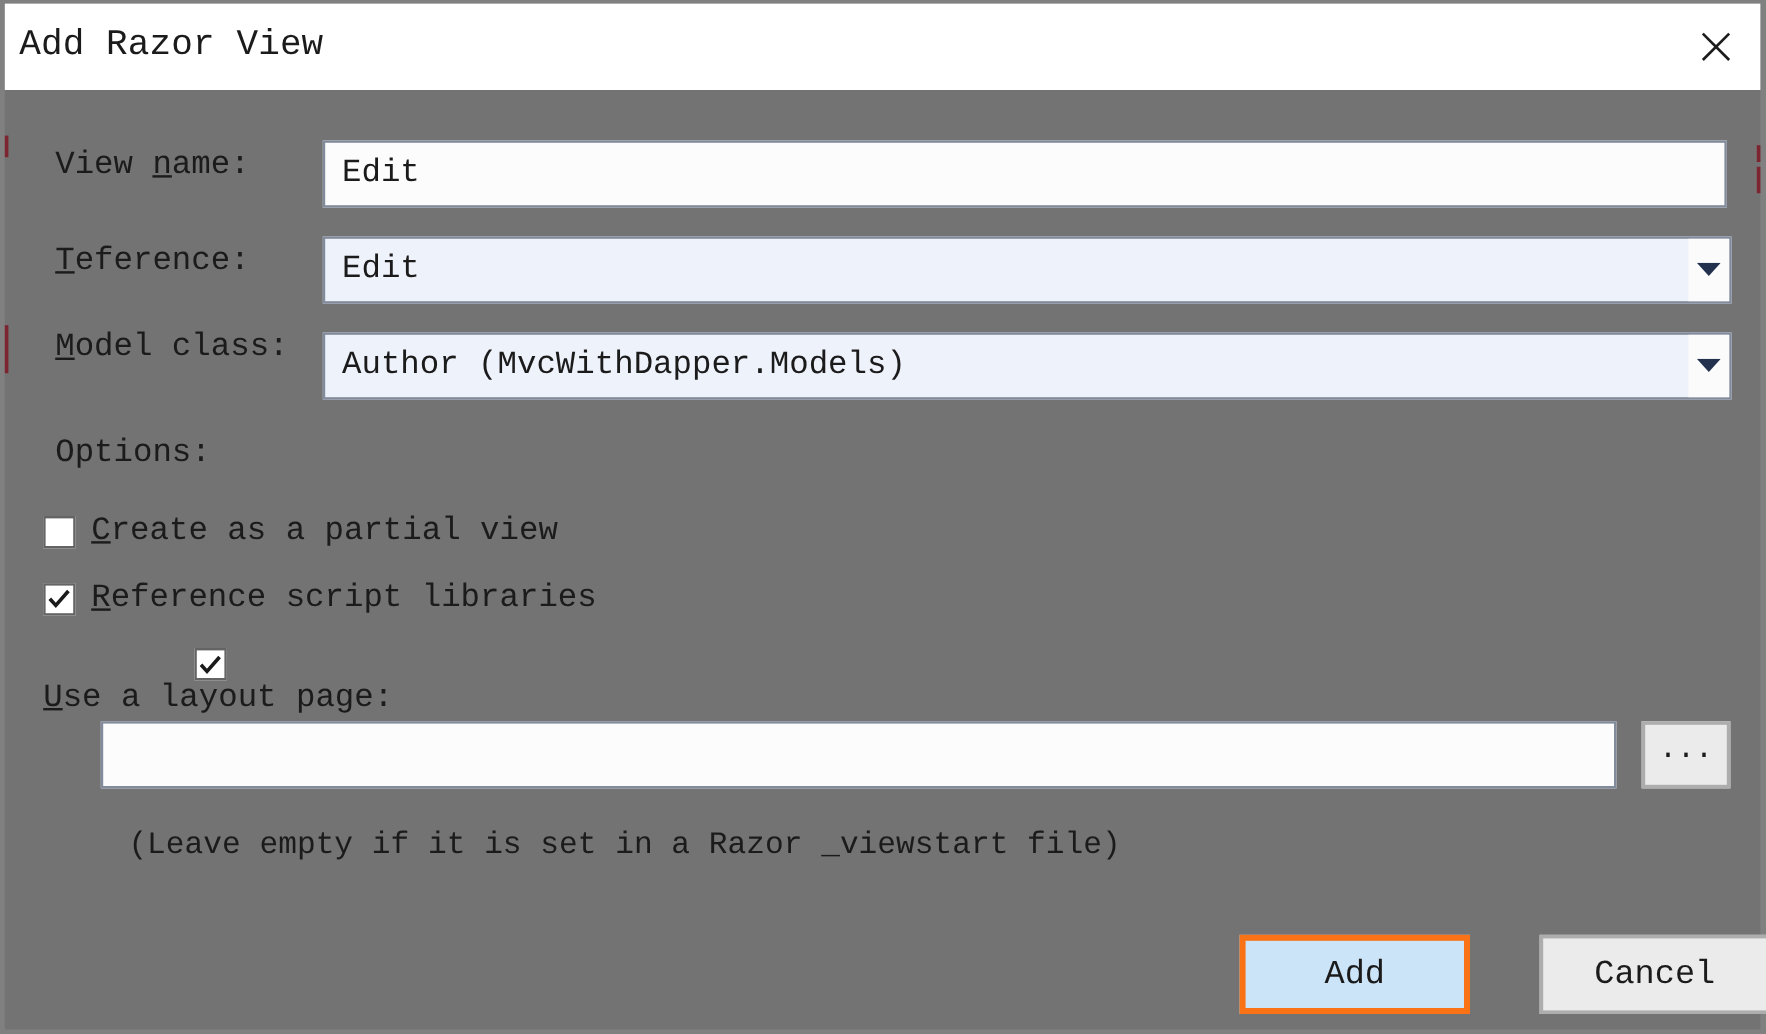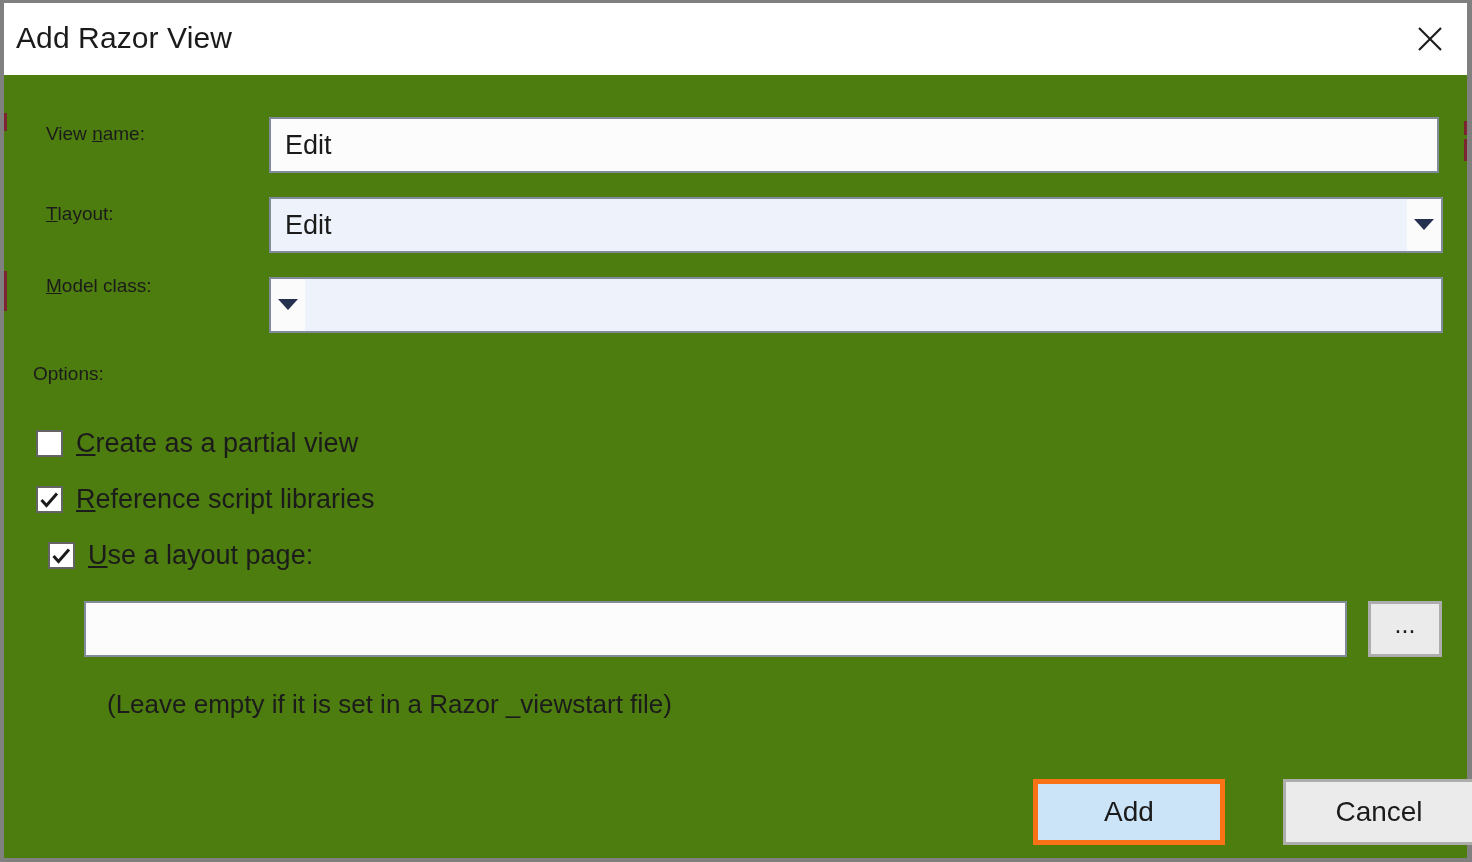--- a/index.html
+++ b/index.html
@@ -7,26 +7,27 @@
     margin: 0; padding: 0;
     width: 1472px; height: 862px;
     background: #ffffff;
     font-family: "Liberation Sans", sans-serif;
     overflow: hidden;
   }
   #dialog {
     position: relative;
     width: 1472px;
     height: 862px;
-    background: #4d7c0f;
+    background: #737373;
     border: 4px solid #808080;
     border-top-width: 3px;
     border-bottom-width: 4px;
     border-left-width: 4px;
     border-right-width: 5px;
+    font-family: Liberation Mono, monospace;
   }
   .titlebar {
     position: absolute;
     left: 0; top: 0;
     width: 100%;
     height: 72px;
     background: #ffffff;
   }
   .title-text {
     position: absolute;
@@ -45,21 +46,21 @@
     height: 56px;
     display: flex;
     align-items: center;
     justify-content: center;
     cursor: pointer;
   }
   .close-btn svg { display: block; }
 
   .label {
     position: absolute;
-    font-size: 19px;
+    font-size: 27px;
     color: #1b1b1b;
     white-space: nowrap;
   }
   .label .acc { text-decoration: underline; }
 
   .txtbox {
     position: absolute;
     background: #fcfcfc;
     border: 2px solid #828b9c;
     display: flex;
@@ -182,56 +183,57 @@
         <line x1="24" y1="2" x2="2" y2="24" stroke="#1b1b1b" stroke-width="2.2"></line>
       </svg>
     </div>
   </div>
 
   <div class="label" style="left:42px; top:120px;"><span>View </span><span class="acc">n</span><span>ame:</span></div>
   <div class="txtbox" style="left:265px; top:114px; width:1170px; height:56px;">
     <span>Edit</span>
   </div>
 
-  <div class="label" style="left:42px; top:200px;"><span></span><span class="acc">T</span><span>layout:</span></div>
+  <div class="label" style="left:42px; top:200px;"><span></span><span class="acc">T</span><span>eference:</span></div>
   <div class="combo" style="left:265px; top:194px; width:1174px; height:56px;">
     <span class="combo-text">Edit</span>
     <span class="combo-arrow">
       <svg width="20" height="12" viewBox="0 0 20 12" aria-hidden="true">
         <polygon points="0,0 20,0 10,11" fill="#23314f"></polygon>
       </svg>
     </span>
   </div>
 
   <div class="label" style="left:42px; top:272px;"><span></span><span class="acc">M</span><span>odel class:</span></div>
   <div class="combo" style="left:265px; top:274px; width:1174px; height:56px;">
+    <span class="combo-text">Author (MvcWithDapper.Models)</span>
     <span class="combo-arrow">
       <svg width="20" height="12" viewBox="0 0 20 12" aria-hidden="true">
         <polygon points="0,0 20,0 10,11" fill="#23314f"></polygon>
       </svg>
     </span>
   </div>
 
-  <div class="label" style="left:29px; top:360px;">Options:</div>
+  <div class="label" style="left:42px; top:360px;">Options:</div>
 
   <div class="checkrow" style="left:32px; top:425px;">
     <span class="checkbox"></span>
     <span class="ck-label"><span></span><span class="acc">C</span><span>reate as a partial view</span></span>
   </div>
 
   <div class="checkrow" style="left:32px; top:481px;">
     <span class="checkbox">
       <svg width="19" height="16" viewBox="0 0 19 16" aria-hidden="true">
         <polyline points="1.5,8 6.5,13.5 17,1.5" fill="none" stroke="#1b1b1b" stroke-width="3"></polyline>
       </svg>
     </span>
     <span class="ck-label"><span></span><span class="acc">R</span><span>eference script libraries</span></span>
   </div>
 
-  <div class="checkrow" style="left:44px; top:537px;">
+  <div class="checkrow" style="left:19px; top:537px;flex-direction:column;">
     <span class="checkbox">
       <svg width="19" height="16" viewBox="0 0 19 16" aria-hidden="true">
         <polyline points="1.5,8 6.5,13.5 17,1.5" fill="none" stroke="#1b1b1b" stroke-width="3"></polyline>
       </svg>
     </span>
     <span class="ck-label"><span></span><span class="acc">U</span><span>se a layout page:</span></span>
   </div>
 
   <div class="txtbox" style="left:80px; top:598px; width:1263px; height:56px;">
     <span placeholder=""></span>

